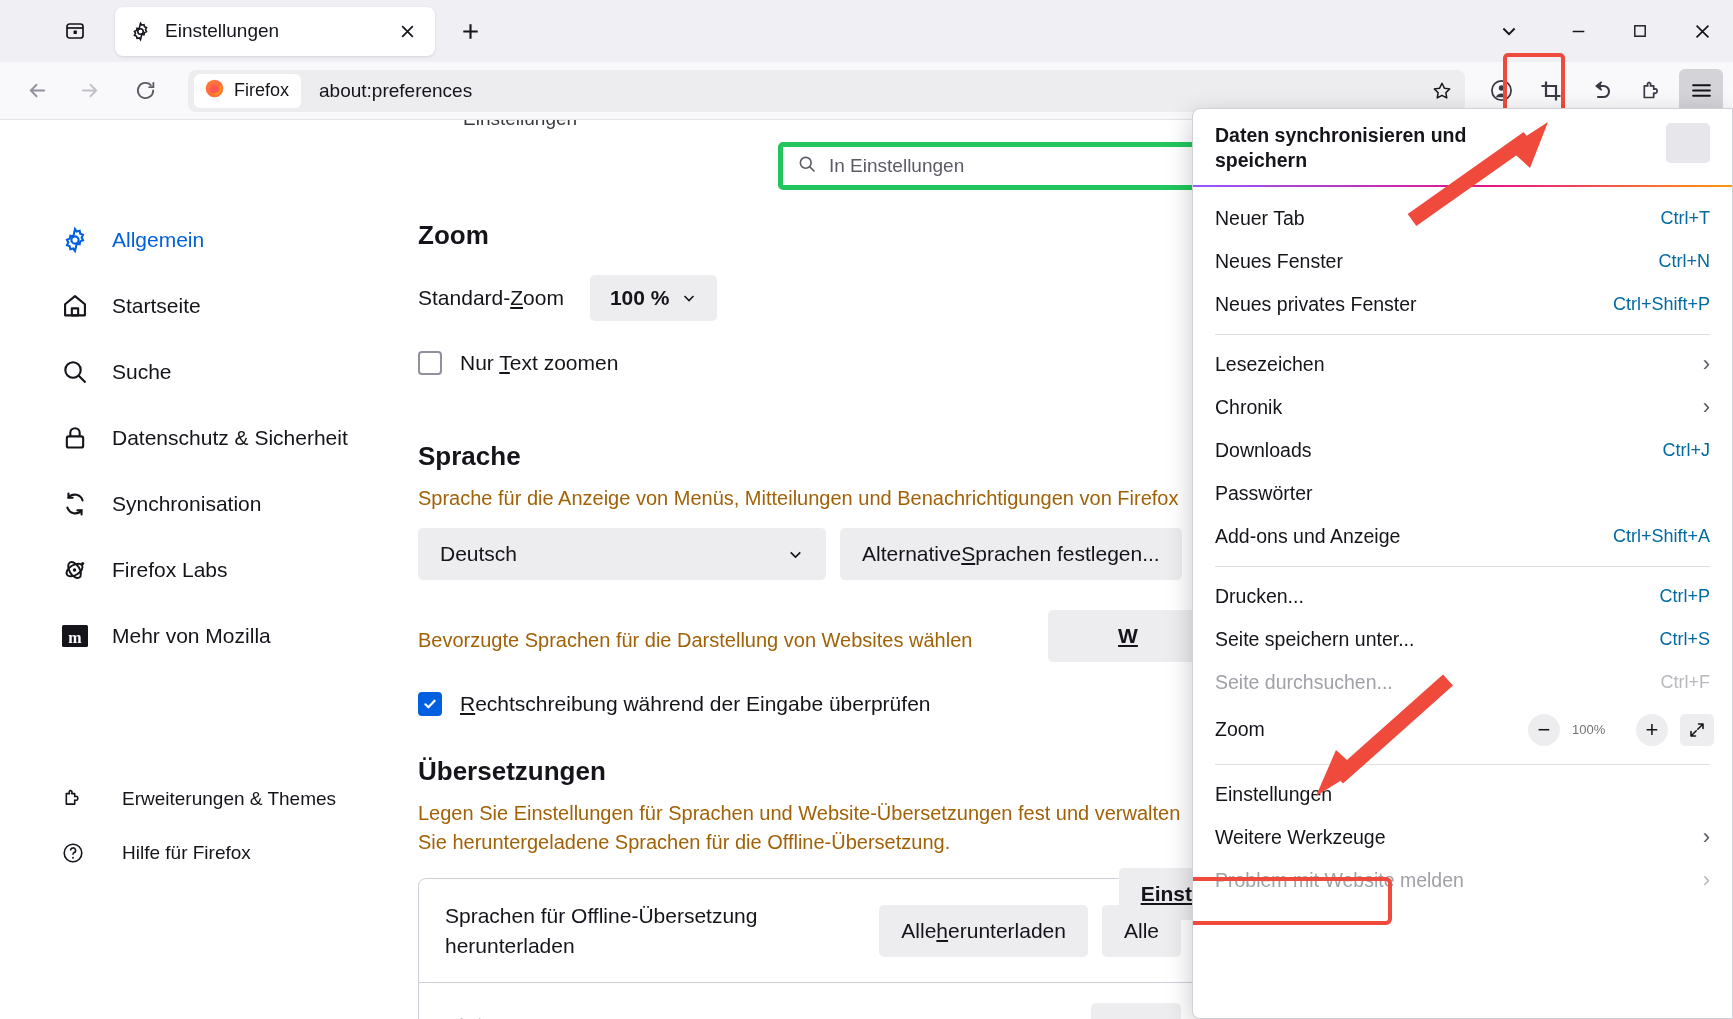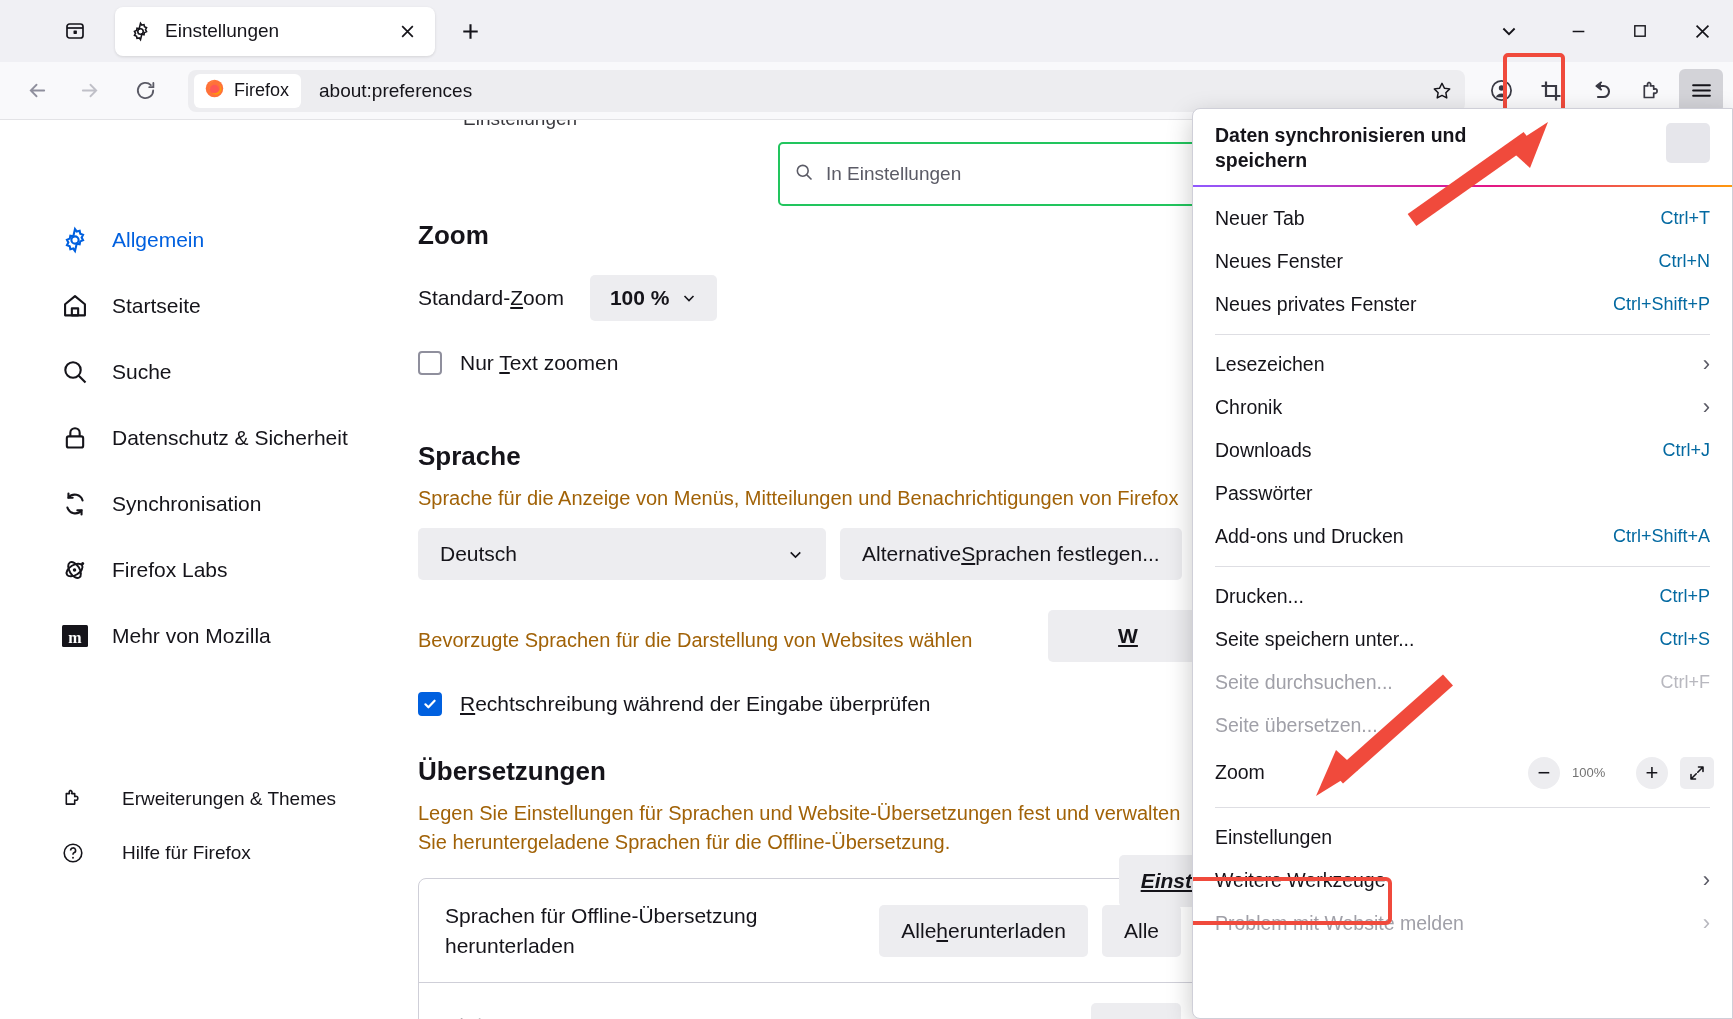--- a/index.html
+++ b/index.html
@@ -106,22 +106,22 @@
   
   .page {
     position: absolute; left: 0; top: 120px; width: 1733px; height: 899px;
     background: #ffffff; overflow: hidden;
   }
   .search-row {
     position: absolute; right: 535px; top: 22px;
     display: flex; align-items: center;
   }
   .prefs-search {
-    width: 420px; height: 64px;
-    border: 2px solid #22c55e; border-radius: 5px;
+    width: 420px; height: 48px;
+    border: 5px solid #22c55e; border-radius: 5px;
     display: flex; align-items: center; gap: 12px;
     padding: 0 14px;
     background: #fff; cursor: text;
   }
   .prefs-search-ph { font-size: 19px; color: #5b5b66; white-space: nowrap; }
   .clipped-top {
     position: absolute; left: 463px; top: -12px;
     font-size: 19px; color: #15141a; opacity: .85;
   }
 
@@ -510,21 +510,21 @@
               <path d="M3.4 8.3l3 3 6.2-6.6"></path>
             </svg>
       </span>
       <span class="txt"><u>R</u><span>echtschreibung während der Eingabe überprüfen</span></span>
     </div>
 
     <div class="sec-head" style="margin-top:40px;margin-bottom:12px;">Übersetzungen</div>
     <div class="desc" style="position:relative;">
       <span>Legen Sie Einstellungen für Sprachen und Website-Übersetzungen fest und verwalten Sie heruntergeladene Sprachen für die Offline-Übersetzung.</span>
     </div>
-    <button class="btn-grey" style="position:absolute;right:-6px;top:635px;font-weight:bold;font-style:italic;">
+    <button class="btn-grey" style="position:absolute;right:-6px;top:648px;font-weight:bold;">
           <u>Einst</u>
         </button>
 
     <div class="trans-card">
       <div class="trans-inner">
         <span class="trans-label">Sprachen für Offline-Übersetzung herunterladen</span>
         <div style="display:flex;gap:14px;justify-content:flex-end;">
           <button class="btn-grey">
                 <span>Alle </span>
                 <u>h</u>
@@ -581,44 +581,41 @@
   </div>
   <div class="mi">
     <span class="mi-label">Downloads</span>
     <span class="mi-spacer"></span>
     <span class="mi-key">Ctrl+J</span>
   </div>
   <div class="mi">
     <span class="mi-label">Passwörter</span>
   </div>
   <div class="mi">
-    <span class="mi-label">Add-ons und Drucken</span>
+    <span class="mi-label">Add-ons und Anzeige</span>
     <span class="mi-spacer"></span>
     <span class="mi-key">Ctrl+Shift+A</span>
   </div>
 
   <div class="sep"></div>
 
   <div class="mi">
     <span class="mi-label">Drucken...</span>
     <span class="mi-spacer"></span>
     <span class="mi-key">Ctrl+P</span>
   </div>
   <div class="mi">
     <span class="mi-label">Seite speichern unter...</span>
     <span class="mi-spacer"></span>
     <span class="mi-key">Ctrl+S</span>
   </div>
   <div class="mi disabled">
     <span class="mi-label">Seite durchsuchen...</span>
     <span class="mi-spacer"></span>
     <span class="mi-key">Ctrl+F</span>
-  </div>
-  <div class="mi disabled">
-    <span class="mi-label">Seite übersetzen...</span>
   </div>
 
   <div class="zoomline">
     <span class="mi-label">Zoom</span>
     <span class="zoom-ctl">
       <span class="circ-btn">−</span>
       <span class="zoom-val">100%</span>
       <span class="circ-btn">+</span>
       <span class="sq-btn">
         <svg width="18" height="18" viewBox="0 0 24 24" fill="none" stroke="#15141a" stroke-width="2.1" stroke-linecap="round" stroke-linejoin="round">

